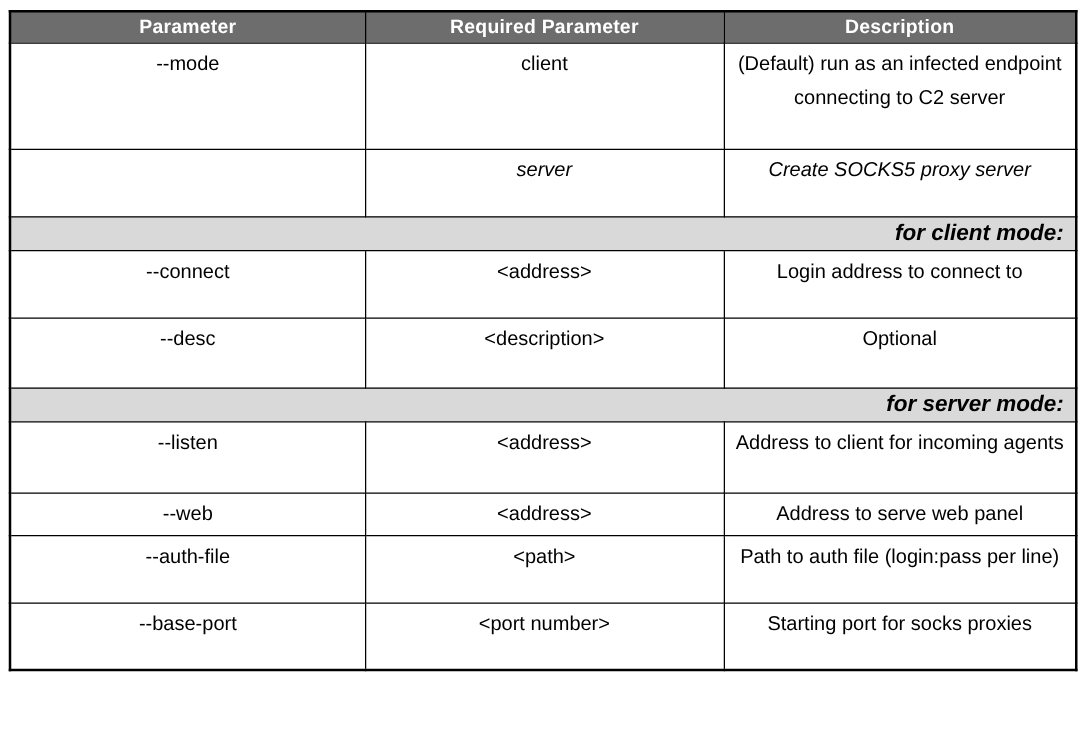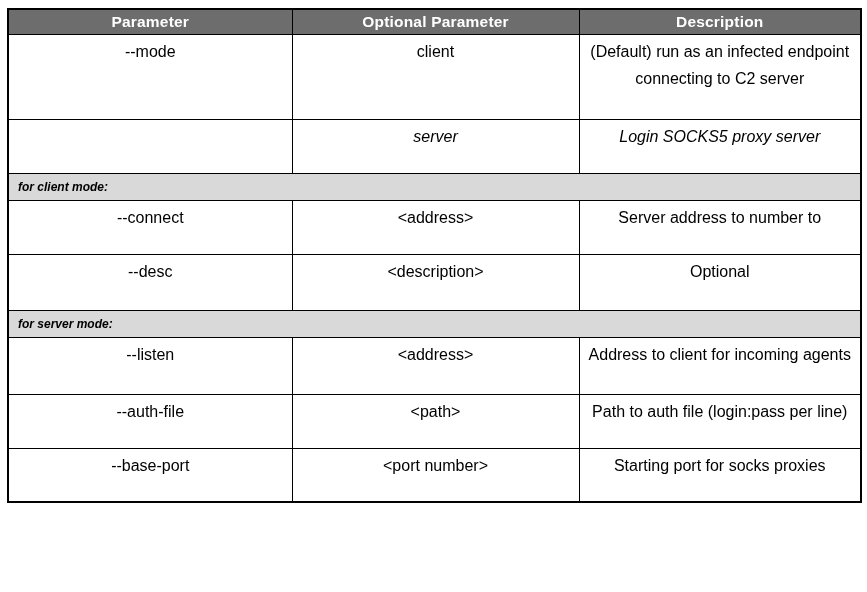--- a/index.html
+++ b/index.html
@@ -49,74 +49,79 @@
     text-align: center;
     font-size: 16px;
     line-height: 27px;
     padding: 3px 8px;
   }
   td.section-cell {
     border: 1.5px solid var(--border-color);
     background: var(--section-bg);
     font-weight: bold;
     font-style: italic;
-    font-size: 12px;
+    font-size: 18px;
     vertical-align: middle;
-    text-align: left;
+    text-align: right;
     padding: 2px 9px;
   }
 </style>
 </head>
 <body>
 
 <div class="table-wrap">
   <table>
     <colgroup>
       <col class="c0">
         <col class="c1">
         <col class="c2">
     </colgroup>
     <thead>
       <tr>
         <th>Parameter</th>
-        <th>Optional Parameter</th>
+        <th>Required Parameter</th>
         <th>Description</th>
       </tr>
     </thead>
     <tbody>
         <tr style="height: 85px; padding-left: 24px;">
           <td class="cell">--mode</td>
           <td class="cell">client</td>
           <td class="cell">(Default) run as an infected endpoint connecting to C2 server</td>
         </tr>
         <tr style="height: 54px; font-style: italic;">
           <td class="cell"></td>
           <td class="cell">server</td>
-          <td class="cell">Login SOCKS5 proxy server</td>
+          <td class="cell">Create SOCKS5 proxy server</td>
         </tr>
         <tr style="height: 27px;">
           <td colspan="3" class="section-cell">for client mode:</td>
         </tr>
         <tr style="height: 54px;">
           <td class="cell">--connect</td>
           <td class="cell">&lt;address&gt;</td>
-          <td class="cell">Server address to number to</td>
+          <td class="cell">Login address to connect to</td>
         </tr>
         <tr style="height: 56px;">
           <td class="cell">--desc</td>
           <td class="cell">&lt;description&gt;</td>
           <td class="cell">Optional</td>
         </tr>
         <tr style="height: 27px;">
           <td colspan="3" class="section-cell">for server mode:</td>
         </tr>
         <tr style="height: 57px;">
           <td class="cell">--listen</td>
           <td class="cell">&lt;address&gt;</td>
           <td class="cell">Address to client for incoming agents</td>
+        </tr>
+        <tr style="height: 29px;">
+          <td class="cell">--web</td>
+          <td class="cell">&lt;address&gt;</td>
+          <td class="cell">Address to serve web panel</td>
         </tr>
         <tr style="height: 54px; margin-top: 37px;">
           <td class="cell">--auth-file</td>
           <td class="cell">&lt;path&gt;</td>
           <td class="cell">Path to auth file (login:pass per line)</td>
         </tr>
         <tr style="height: 54px;">
           <td class="cell">--base-port</td>
           <td class="cell">&lt;port number&gt;</td>
           <td class="cell">Starting port for socks proxies</td>

